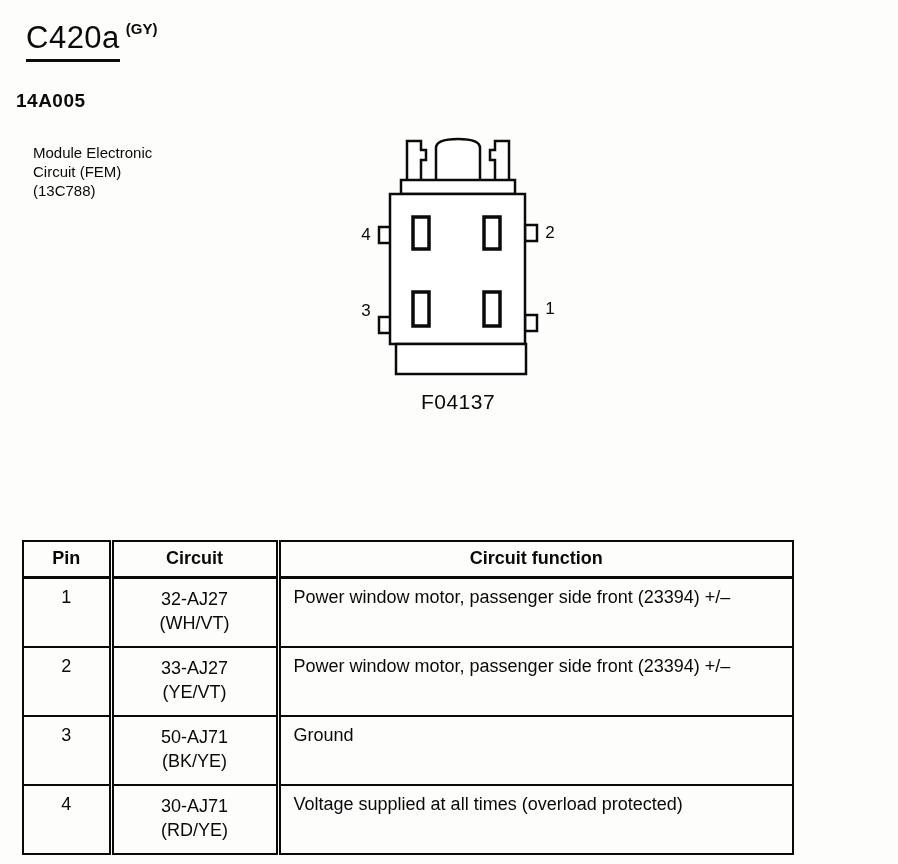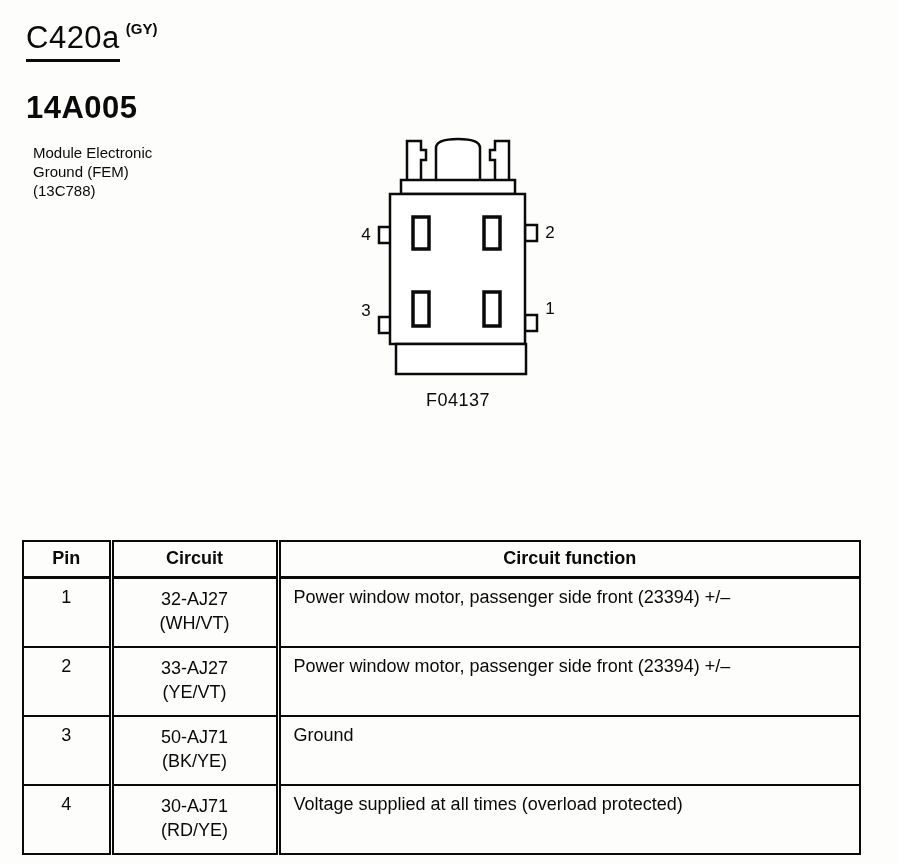--- a/index.html
+++ b/index.html
@@ -27,40 +27,40 @@
     padding-bottom: 3px;
   }
   .conn-note {
     font-size: 15px;
     font-weight: bold;
     vertical-align: 14px;
     margin-left: 6px;
     margin-top: 8px;
   }
   .part-number {
-    position: absolute; left: 26px; top: 90px;
-    font-size: 31px; font-weight: bold; letter-spacing: 0.5px;
+    position: absolute; left: 16px; top: 90px;
+    font-size: 19px; font-weight: bold; letter-spacing: 0.5px;
   }
   .component-label {
     position: absolute; left: 33px; top: 143px;
     font-size: 15px; line-height: 19px;
   }
 
   
   .connector-wrap { position: absolute; left: 352px; top: 130px; width: 212px; }
   .connector-svg { display: block; }
   .figure-id {
     position: absolute; left: 352px; top: 390px; width: 212px;
-    text-align: center; font-size: 18px; letter-spacing: 0.5px;
+    text-align: center; font-size: 21px; letter-spacing: 0.5px;
   }
   .pin-num { font-size: 17px; font-family: "Liberation Sans", sans-serif; }
 
   
   .pinout-table {
-    position: absolute; left: 22px; top: 540px; width: 839px;
+    position: absolute; left: 22px; top: 540px; width: 772px;
     border-collapse: collapse;
     font-size: 18px;
   }
   .pinout-table th, .pinout-table td {
     border: 2px solid #0a0a0a;
     vertical-align: top;
   }
   .pinout-table th {
     font-weight: bold;
     text-align: center;
@@ -85,21 +85,21 @@
 <div class="page">
 
   <div class="title-block">
     <span class="conn-title">C420a</span><span class="conn-note">(GY)</span>
   </div>
 
   <div class="part-number">14A005</div>
 
   <div class="component-label">
     <div>Module Electronic</div>
-    <div>Ground (FEM)</div>
+    <div>Circuit (FEM)</div>
     <div>(13C788)</div>
   </div>
 
   <div class="connector-wrap">
     <svg class="connector-svg" width="212" height="252" viewBox="0 0 212 252">
       <g fill="#ffffff" stroke="#0a0a0a" stroke-width="2.5" stroke-linejoin="miter">
 
         <path d="M55,52 L55,11 L69,11 L69,20 L74,20 L74,30 L69,30 L69,52"></path>
         <path d="M157,52 L157,11 L143,11 L143,20 L138,20 L138,30 L143,30 L143,52"></path>
 

